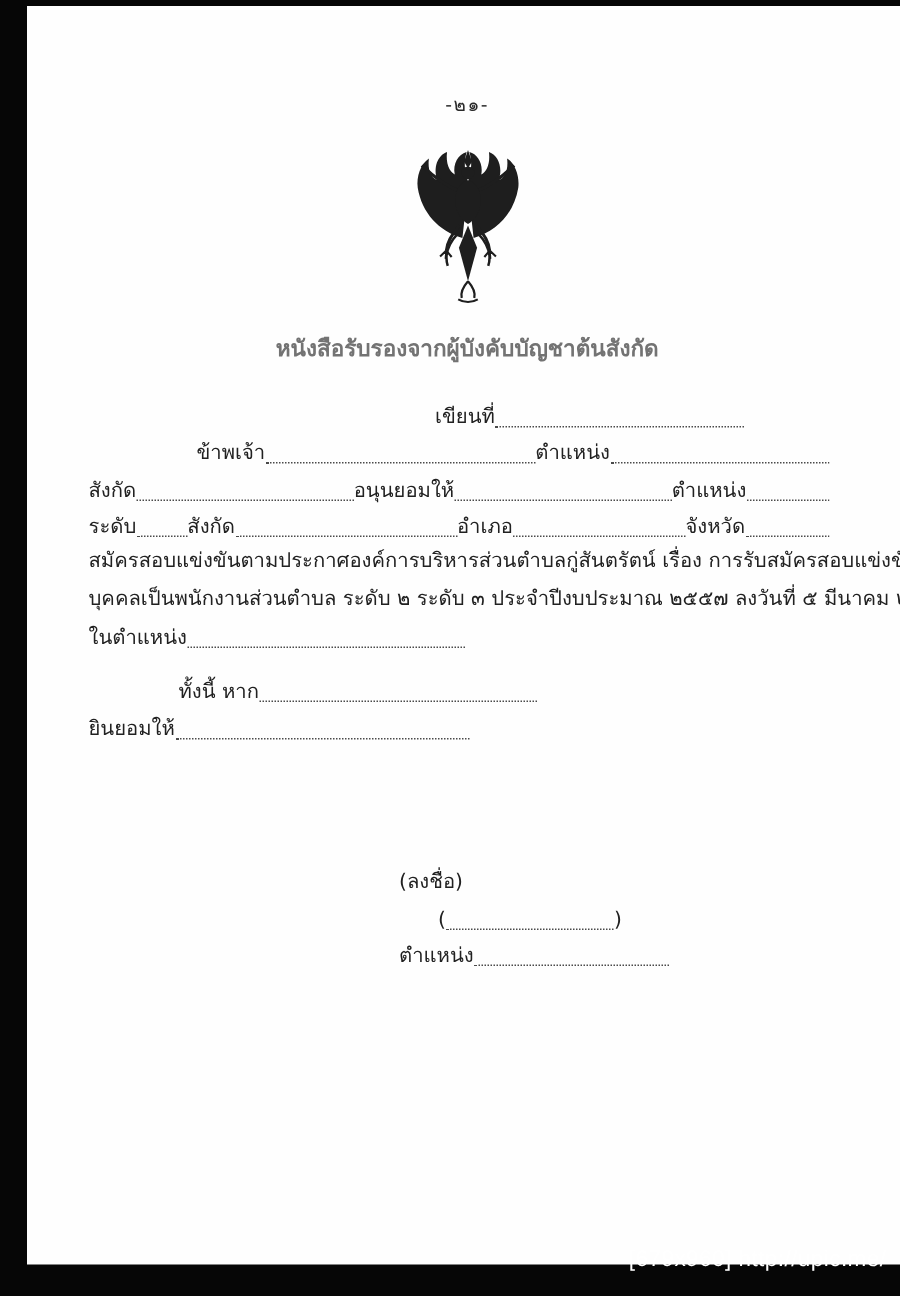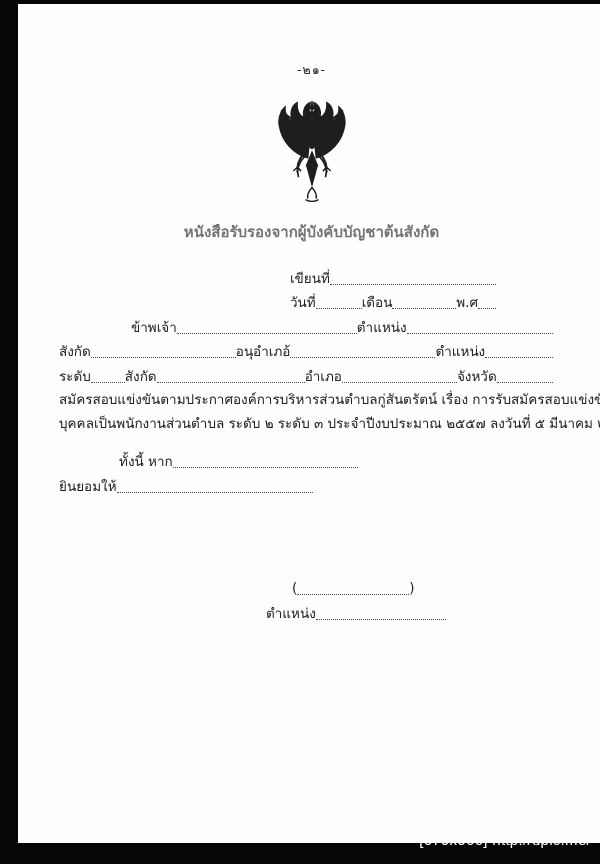--- a/index.html
+++ b/index.html
@@ -114,71 +114,70 @@
 
   <div class="doc-title">หนังสือรับรองจากผู้บังคับบัญชาต้นสังกัด</div>
 
   <div class="content">
 
     <div class="header-block">
       <div class="row">
         <span class="lbl">เขียนที่</span>
         <span class="dots grow"></span>
       </div>
-      <div class="row">
-        <span class="lbl">วันที่</span>
-        <span class="dots w46"></span>
-        <span class="lbl">เดือน</span>
-        <span class="dots w64"></span>
-        <span class="lbl">พ.ศ</span>
-        <span class="dots grow"></span>
-      </div>
     </div>
 
     <div class="body-block">
       <div class="row indent72">
         <span class="lbl">ข้าพเจ้า</span>
         <span class="dots w180"></span>
         <span class="lbl">ตำแหน่ง</span>
         <span class="dots grow"></span>
       </div>
       <div class="row">
         <span class="lbl">สังกัด</span>
         <span class="dots w145"></span>
-        <span class="lbl">อนุอำเภอ้</span>
+        <span class="lbl">อนุนยอมให้</span>
         <span class="dots w145"></span>
         <span class="lbl">ตำแหน่ง</span>
         <span class="dots grow"></span>
       </div>
       <div class="row">
         <span class="lbl">ระดับ</span>
         <span class="dots w34"></span>
         <span class="lbl">สังกัด</span>
         <span class="dots w148"></span>
         <span class="lbl">อำเภอ</span>
         <span class="dots w115"></span>
         <span class="lbl">จังหวัด</span>
         <span class="dots grow"></span>
       </div>
       <div class="text-line">สมัครสอบแข่งขันตามประกาศองค์การบริหารส่วนตำบลกู่สันตรัตน์  เรื่อง  การรับสมัครสอบแข่งขันเพื่อบรรจุ</div>
       <div class="text-line">บุคคลเป็นพนักงานส่วนตำบล ระดับ ๒ ระดับ ๓ ประจำปีงบประมาณ ๒๕๕๗ ลงวันที่ ๕ มีนาคม ๒๕๕๗</div>
+      <div class="row">
+        <span class="lbl">ในตำแหน่ง</span>
+        <span class="dots w185"></span>
+      </div>
     </div>
 
     <div class="consent-block">
       <div class="row indent60">
         <span class="lbl">ทั้งนี้ หาก</span>
         <span class="dots w185"></span>
       </div>
       <div class="row">
         <span class="lbl">ยินยอมให้</span>
         <span class="dots w196"></span>
       </div>
     </div>
 
     <div class="sig-block">
+      <div class="row">
+        <span class="lbl">(ลงชื่อ)</span>
+      </div>
       <div class="row sig-name-row">
         <span class="lbl">(</span>
         <span class="dots w112"></span>
         <span class="lbl">)</span>
       </div>
       <div class="row">
         <span class="lbl">ตำแหน่ง</span>
         <span class="dots w130"></span>
       </div>
     </div>

